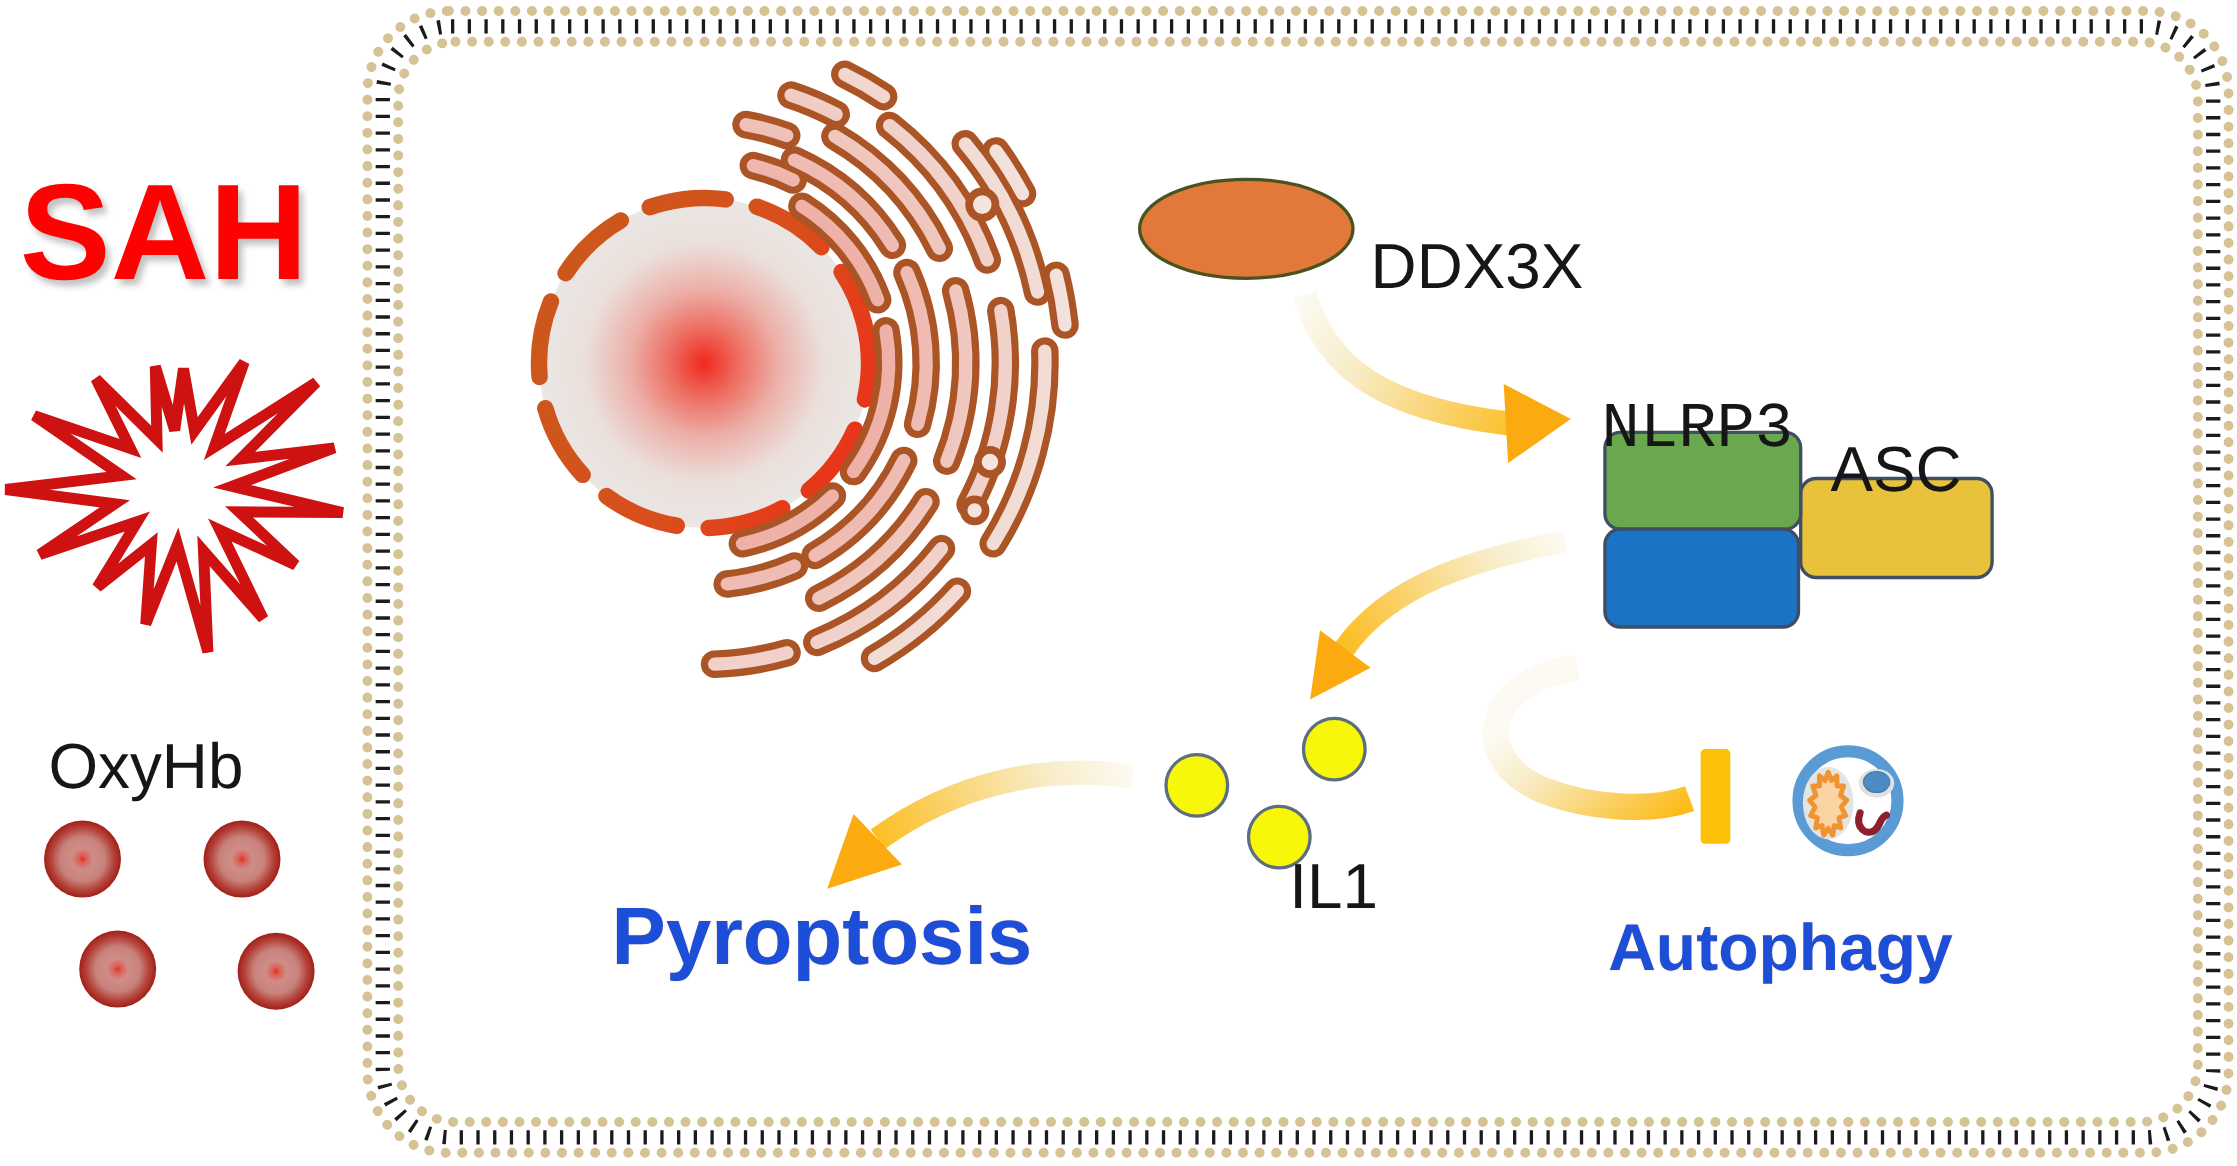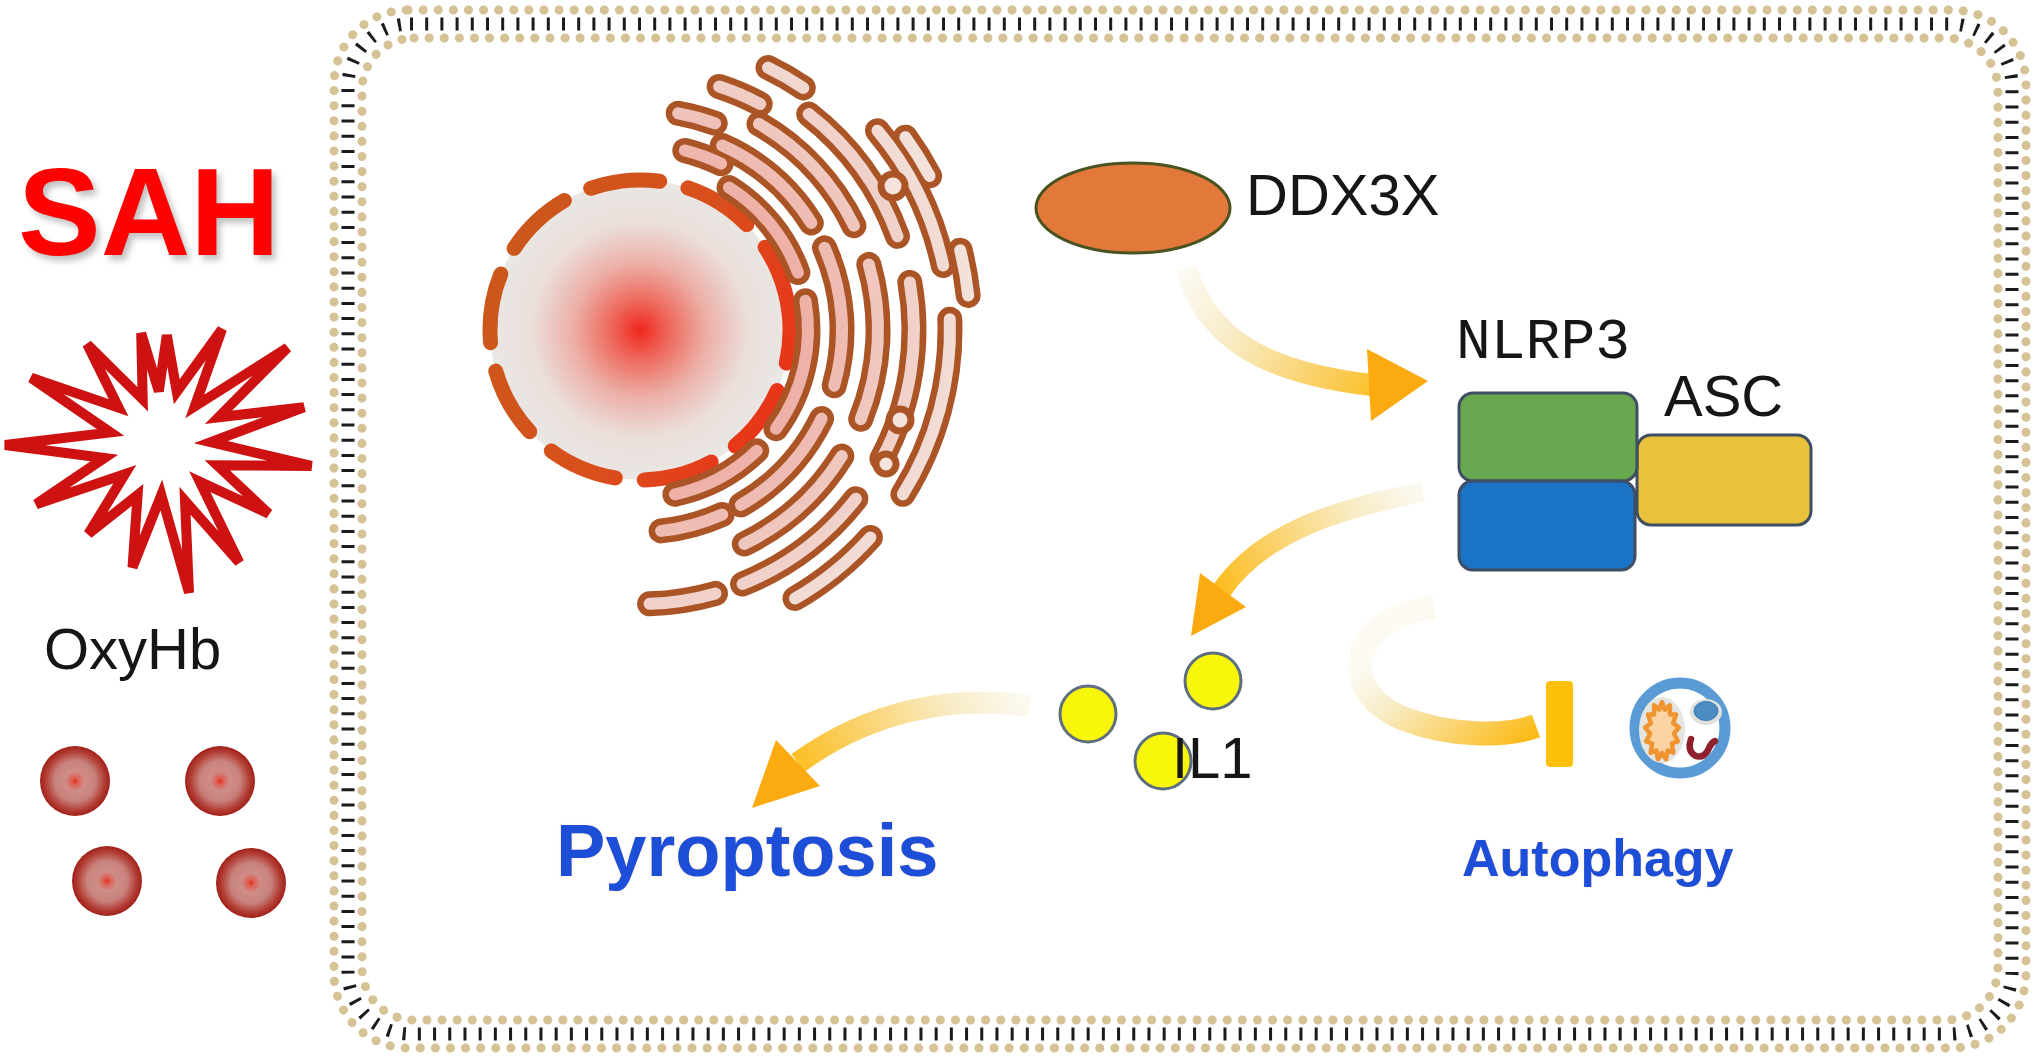--- a/index.html
+++ b/index.html
@@ -1,20 +1,20 @@
 <!DOCTYPE html>
 <html><head>
 <meta charset="utf-8">
 <style>
   html,body{margin:0;padding:0;background:#fff;}
   #stage{position:relative;width:2034px;height:1060px;background:#fff;overflow:hidden;
          font-family:"Liberation Sans", sans-serif;}
   #art{position:absolute;left:0;top:0;}
   .lbl{position:absolute;line-height:1;white-space:nowrap;}
-  .lbl-black{color:#161616;font-size:58px;font-weight:400;}
+  .lbl-black{color:#161616;font-size:58px;font-weight:400;margin-top:48px;}
   .lbl-title{color:#fe0202;font-size:124px;font-weight:700;
              text-shadow:4px 5px 6px rgba(120,120,120,.45);}
   .lbl-outcome{color:#1d4ed8;font-size:74px;font-weight:700;
                text-shadow:0 0 2px rgba(255,120,0,.25);}
 </style>
 </head>
 <body>
 
 <div id="stage">
 
@@ -185,17 +185,17 @@
         </g>
       <ellipse cx="1706" cy="711" rx="12" ry="9.5" fill="#4c8cc2" stroke="#3c7cb4" stroke-width="1"></ellipse>
       <path d="M 1691,739 c -5,14 6,21 13,16 c 6,-4 4,-11 11,-14" fill="none" stroke="#8e1f2c" stroke-width="6.5" stroke-linecap="round"></path>
     </g>
   </svg>
 
   <div class="lbl lbl-title" style="left:18px;   top:150px;">SAH</div>
   <div class="lbl lbl-black" style="left:44px;   top:620px;">OxyHb</div>
   <div class="lbl lbl-black" style="left:1246px; top:166px;">DDX3X</div>
   <div class="lbl lbl-black" style="left:1456px; top:314px;font-family:Liberation Mono, monospace;">NLRP3</div>
-  <div class="lbl lbl-black" style="left:1664px; top:367px;">ASC</div>
+  <div class="lbl lbl-black" style="left:1664px; top:350px;">ASC</div>
   <div class="lbl lbl-black" style="left:1172px; top:729px;">IL1</div>
   <div class="lbl lbl-outcome" style="left:556px;  top:814px;">Pyroptosis</div>
-  <div class="lbl lbl-outcome" style="left:1462px; top:832px; font-size:52px;">Autophagy</div>
+  <div class="lbl lbl-outcome" style="left:1462px; top:832px; font-size:60px;">Autophagy</div>
 </div>
 
 </body></html>

